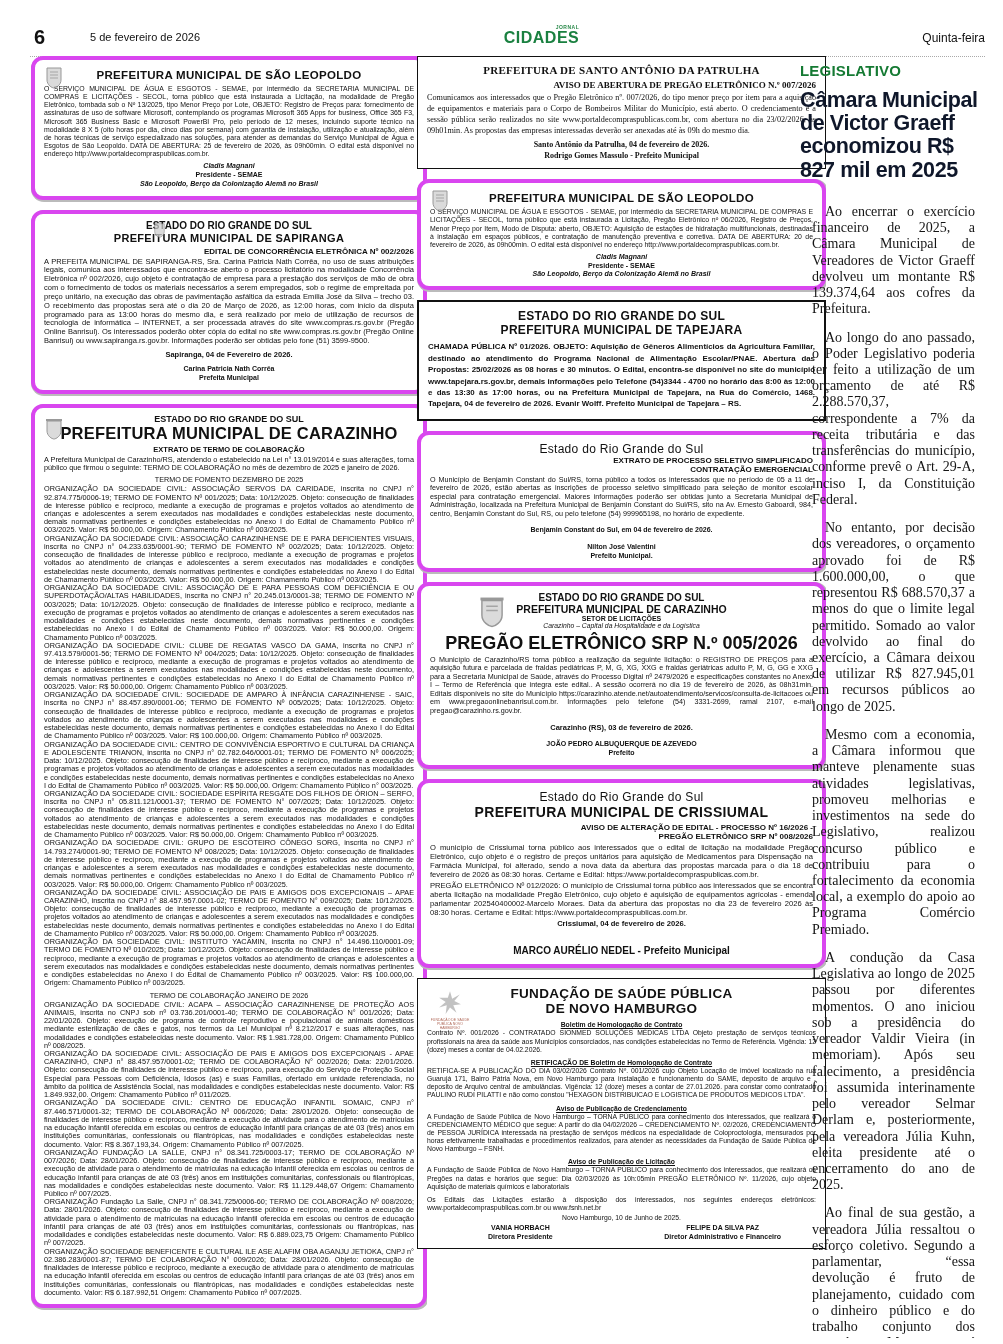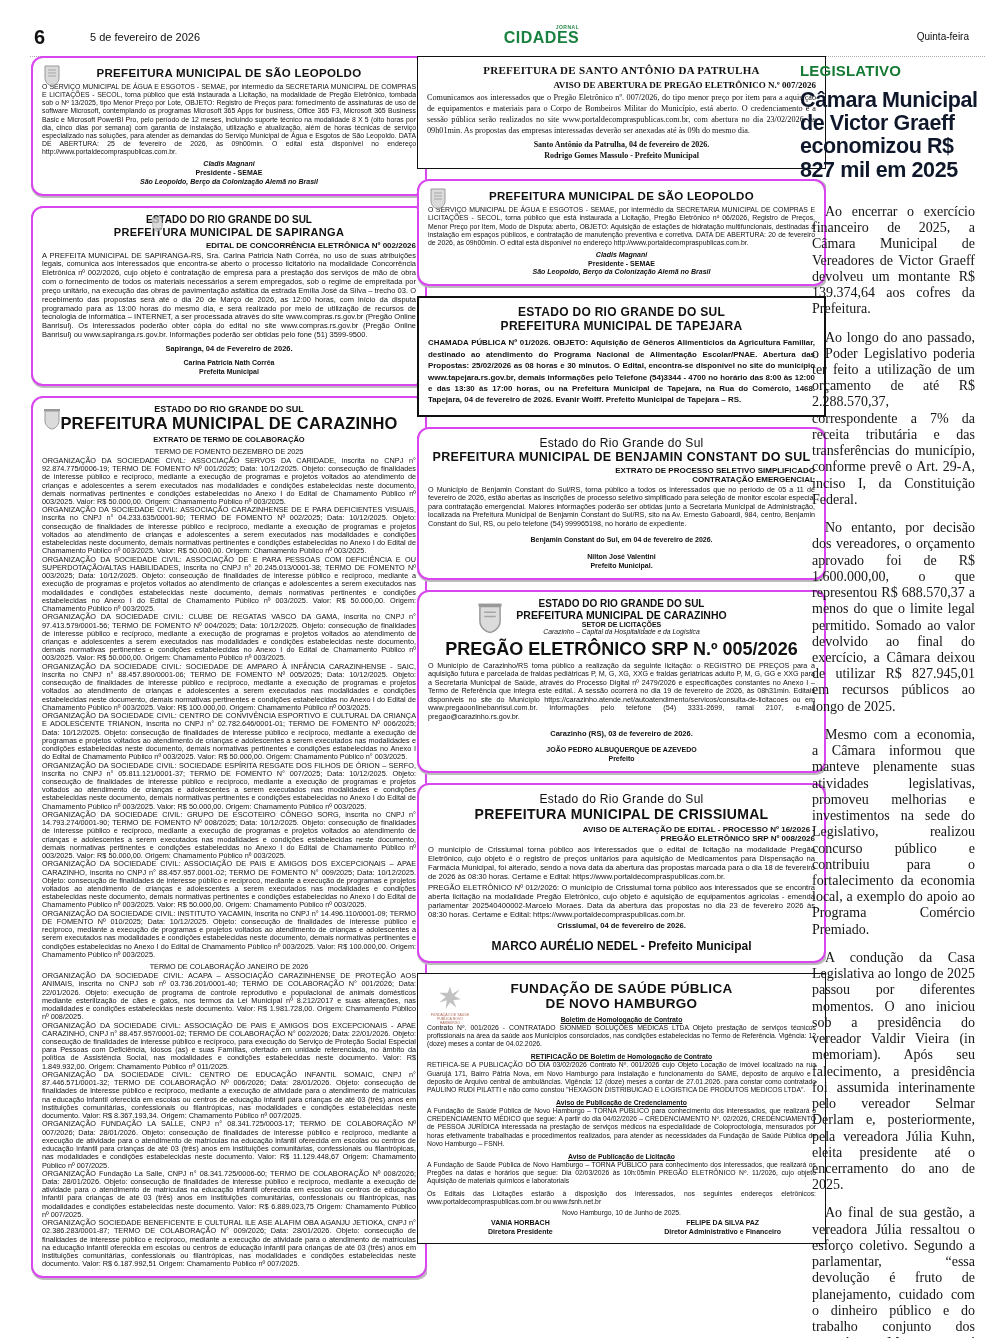--- a/index.html
+++ b/index.html
@@ -6,28 +6,28 @@
   .page{width:1003px;height:1344px;position:relative;background:#ffffff;
         font-family:"Liberation Sans",sans-serif;color:#111;overflow:hidden;margin:0 auto;}
   
   .pg-header{position:absolute;top:26px;left:30px;right:18px;height:30px;
              border-bottom:1px dotted #a9a9a9;}
   .pg-num{position:absolute;left:4px;top:0;font-size:20px;font-weight:bold;}
   .pg-date{position:absolute;left:60px;top:5px;font-size:11px;}
   .masthead{position:absolute;left:50%;transform:translateX(-50%);top:-2px;text-align:right;margin-left:34px;}
   .masthead .jr{font-size:5px;font-weight:bold;color:#2a8a4a;letter-spacing:.5px;display:block;line-height:6px;}
   .masthead .cd{font-size:16px;font-weight:bold;color:#1a8040;letter-spacing:.5px;display:block;line-height:16px;}
-  .pg-day{position:absolute;right:16px;top:5px;font-size:10px;}
+  .pg-day{position:absolute;right:0;top:5px;font-size:12px;}
   
   .col-left {position:absolute;left:31px;top:56px;width:396px;height:1284px;overflow:hidden;}
   .col-mid  {position:absolute;left:417px;top:56px;width:409px;height:1284px;overflow:hidden;}
   .col-right{position:absolute;left:800px;top:62px;width:187px;height:1276px;overflow:hidden;}
   
   .notice{border:1.5px solid #222;padding:6px 9px 7px;margin-bottom:10px;position:relative;background:#fff;}
-  .rnd{border:2px solid #d946ef;border-radius:12px;box-shadow:0 0 0 1px #fff inset,1px 1px 0 1px #bbb;}
+  .rnd{border:4px solid #d946ef;border-radius:12px;box-shadow:0 0 0 1px #fff inset,1px 1px 0 1px #bbb;}
   .rect{border:1.5px solid #111;}
   .crest{position:absolute;left:10px;top:7px;width:18px;height:22px;opacity:.75;}
   .crest svg{width:100%;height:100%;}
   .n-title{font-size:11.5px;font-weight:bold;text-align:center;margin:1px 0 4px;letter-spacing:.3px;}
   .n-title2{font-size:8.5px;font-weight:bold;text-align:center;margin:0;}
   .n-sub{font-size:8px;font-weight:bold;text-align:right;margin:3px 0 2px;}
   .b{font-size:7px;line-height:1.18;text-align:justify;margin:0 0 2px;}
   .c{text-align:center;}
   .it{font-style:italic;}
   .sig{font-size:7px;font-weight:bold;text-align:center;line-height:1.25;margin-top:4px;}
@@ -107,20 +107,21 @@
     <div class="notice rnd cz">
       <div class="crest" style="top:10px;">
         <svg viewBox="0 0 18 22">
             <path d="M2 3h14v10c0 5-5 8-7 8s-7-3-7-8z" fill="#cfcfcf" stroke="#777"></path>
             <path d="M1 2h16" stroke="#777" stroke-width="2"></path>
           </svg>
       </div>
       <div class="cz-t1">ESTADO DO RIO GRANDE DO SUL</div>
       <div class="cz-t2">PREFEITURA MUNICIPAL DE CARAZINHO</div>
       <div class="cz-sub">EXTRATO DE TERMO DE COLABORAÇÃO</div>
+      <p class="b">A Prefeitura Municipal de Carazinho/RS, atendendo o estabelecido na Lei n° 13.019/2014 e suas alterações, torna público que firmou o seguinte: TERMO DE COLABORAÇÃO no mês de dezembro de 2025 e janeiro de 2026.</p>
       <div class="cz-sec">TERMO DE FOMENTO DEZEMBRO DE 2025</div>
       <p class="b">ORGANIZAÇÃO DA SOCIEDADE CIVIL: ASSOCIAÇÃO SERVOS DA CARIDADE, inscrita no CNPJ n° 92.874.775/0006-19; TERMO DE FOMENTO Nº 001/2025; Data: 10/12/2025. Objeto: consecução de finalidades de interesse público e recíproco, mediante a execução de programas e projetos voltados ao atendimento de crianças e adolescentes a serem executados nas modalidades e condições estabelecidas neste documento, demais normativas pertinentes e condições estabelecidas no Anexo I do Edital de Chamamento Público nº 003/2025. Valor: R$ 50.000,00. Origem: Chamamento Público nº 003/2025.</p>
       <p class="b">ORGANIZAÇÃO DA SOCIEDADE CIVIL: ASSOCIAÇÃO CARAZINHENSE DE E PARA DEFICIENTES VISUAIS, inscrita no CNPJ n° 04.233.635/0001-90; TERMO DE FOMENTO Nº 002/2025; Data: 10/12/2025. Objeto: consecução de finalidades de interesse público e recíproco, mediante a execução de programas e projetos voltados ao atendimento de crianças e adolescentes a serem executados nas modalidades e condições estabelecidas neste documento, demais normativas pertinentes e condições estabelecidas no Anexo I do Edital de Chamamento Público nº 003/2025. Valor: R$ 50.000,00. Origem: Chamamento Público nº 003/2025.</p>
       <p class="b">ORGANIZAÇÃO DA SOCIEDADE CIVIL: ASSOCIAÇÃO DE E PARA PESSOAS COM DEFICIÊNCIA E OU SUPERDOTAÇÃO/ALTAS HABILIDADES, inscrita no CNPJ n° 20.245.013/0001-38; TERMO DE FOMENTO Nº 003/2025; Data: 10/12/2025. Objeto: consecução de finalidades de interesse público e recíproco, mediante a execução de programas e projetos voltados ao atendimento de crianças e adolescentes a serem executados nas modalidades e condições estabelecidas neste documento, demais normativas pertinentes e condições estabelecidas no Anexo I do Edital de Chamamento Público nº 003/2025. Valor: R$ 50.000,00. Origem: Chamamento Público nº 003/2025.</p>
       <p class="b">ORGANIZAÇÃO DA SOCIEDADE CIVIL: CLUBE DE REGATAS VASCO DA GAMA, inscrita no CNPJ n° 97.413.579/0001-56; TERMO DE FOMENTO Nº 004/2025; Data: 10/12/2025. Objeto: consecução de finalidades de interesse público e recíproco, mediante a execução de programas e projetos voltados ao atendimento de crianças e adolescentes a serem executados nas modalidades e condições estabelecidas neste documento, demais normativas pertinentes e condições estabelecidas no Anexo I do Edital de Chamamento Público nº 003/2025. Valor: R$ 50.000,00. Origem: Chamamento Público nº 003/2025.</p>
       <p class="b">ORGANIZAÇÃO DA SOCIEDADE CIVIL: SOCIEDADE DE AMPARO À INFÂNCIA CARAZINHENSE - SAIC, inscrita no CNPJ n° 88.457.890/0001-06; TERMO DE FOMENTO Nº 005/2025; Data: 10/12/2025. Objeto: consecução de finalidades de interesse público e recíproco, mediante a execução de programas e projetos voltados ao atendimento de crianças e adolescentes a serem executados nas modalidades e condições estabelecidas neste documento, demais normativas pertinentes e condições estabelecidas no Anexo I do Edital de Chamamento Público nº 003/2025. Valor: R$ 100.000,00. Origem: Chamamento Público nº 003/2025.</p>
       <p class="b">ORGANIZAÇÃO DA SOCIEDADE CIVIL: CENTRO DE CONVIVÊNCIA ESPORTIVO E CULTURAL DA CRIANÇA E ADOLESCENTE TRIANON, inscrita no CNPJ n° 02.782.646/0001-01; TERMO DE FOMENTO Nº 006/2025; Data: 10/12/2025. Objeto: consecução de finalidades de interesse público e recíproco, mediante a execução de programas e projetos voltados ao atendimento de crianças e adolescentes a serem executados nas modalidades e condições estabelecidas neste documento, demais normativas pertinentes e condições estabelecidas no Anexo I do Edital de Chamamento Público nº 003/2025. Valor: R$ 50.000,00. Origem: Chamamento Público n° 003/2025.</p>
       <p class="b">ORGANIZAÇÃO DA SOCIEDADE CIVIL: SOCIEDADE ESPÍRITA RESGATE DOS FILHOS DE ÓRION – SERFO, inscrita no CNPJ n° 05.811.121/0001-37; TERMO DE FOMENTO N° 007/2025; Data: 10/12/2025. Objeto: consecução de finalidades de interesse público e recíproco, mediante a execução de programas e projetos voltados ao atendimento de crianças e adolescentes a serem executados nas modalidades e condições estabelecidas neste documento, demais normativas pertinentes e condições estabelecidas no Anexo I do Edital de Chamamento Público nº 003/2025. Valor: R$ 50.000,00. Origem: Chamamento Público nº 003/2025.</p>
       <p class="b">ORGANIZAÇÃO DA SOCIEDADE CIVIL: GRUPO DE ESCOTEIRO CÔNEGO SORG, inscrita no CNPJ n° 14.793.274/0001-90; TERMO DE FOMENTO Nº 008/2025; Data: 10/12/2025. Objeto: consecução de finalidades de interesse público e recíproco, mediante a execução de programas e projetos voltados ao atendimento de crianças e adolescentes a serem executados nas modalidades e condições estabelecidas neste documento, demais normativas pertinentes e condições estabelecidas no Anexo I do Edital de Chamamento Público nº 003/2025. Valor: R$ 50.000,00. Origem: Chamamento Público nº 003/2025.</p>
       <p class="b">ORGANIZAÇÃO DA SOCIEDADE CIVIL: ASSOCIAÇÃO DE PAIS E AMIGOS DOS EXCEPCIONAIS – APAE CARAZINHO, inscrita no CNPJ n° 88.457.957.0001-02; TERMO DE FOMENTO N° 009/2025; Data: 10/12/2025. Objeto: consecução de finalidades de interesse público e recíproco, mediante a execução de programas e projetos voltados ao atendimento de crianças e adolescentes a serem executados nas modalidades e condições estabelecidas neste documento, demais normativas pertinentes e condições estabelecidas no Anexo I do Edital de Chamamento Público nº 003/2025. Valor: R$ 50.000,00. Origem: Chamamento Público nº 003/2025.</p>
@@ -162,21 +163,20 @@
     </div>
 
     <div class="notice rect tp" style="border-width:2.5px;">
       <div class="n-title" style="font-size:12px;margin-bottom:0">ESTADO DO RIO GRANDE DO SUL</div>
       <div class="n-title" style="font-size:12px;margin-top:0">PREFEITURA MUNICIPAL DE TAPEJARA</div>
       <p class="b">CHAMADA PÚBLICA Nº 01/2026. OBJETO: Aquisição de Gêneros Alimentícios da Agricultura Familiar, destinado ao atendimento do Programa Nacional de Alimentação Escolar/PNAE. Abertura das Propostas: 25/02/2026 as 08 horas e 30 minutos. O Edital, encontra-se disponível no site do município www.tapejara.rs.gov.br, demais informações pelo Telefone (54)3344 - 4700 no horário das 8:00 às 12:00 e das 13:30 às 17:00 horas, ou na Prefeitura Municipal de Tapejara, na Rua do Comércio, 1468. Tapejara, 04 de fevereiro de 2026. Evanir Wolff. Prefeito Municipal de Tapejara – RS.</p>
     </div>
 
     <div class="notice rnd">
       <div class="n-title" style="font-size:12px;font-weight:normal;margin-bottom:0">Estado do Rio Grande do Sul</div>
-      <div class="n-title" style="font-size:12.5px;margin-top:0;margin-bottom:2px">PREFEITURA MUNICIPAL DE BENJAMIN CONSTANT DO SUL</div>
       <div class="n-sub" style="margin:0">EXTRATO DE PROCESSO SELETIVO SIMPLIFICADO</div>
       <div class="n-sub" style="margin:0 0 2px">CONTRATAÇÃO EMERGENCIAL</div>
       <p class="b" style="font-size:7.2px">O Município de Benjamin Constant do Sul/RS, torna público a todos os interessados que no período de 05 a 11 de fevereiro de 2026, estão abertas as inscrições de processo seletivo simplificado para seleção de monitor escolar especial para contratação emergencial. Maiores informações poderão ser obtidas junto a Secretaria Municipal de Administração, localizada na Prefeitura Municipal de Benjamin Constant do Sul/RS, sito na Av. Ernesto Gaboardi, 984, centro, Benjamin Constant do Sul, RS, ou pelo telefone (54) 999965198, no horário de expediente.</p>
       <div class="sig" style="margin-top:8px">Benjamin Constant do Sul, em 04 de fevereiro de 2026.</div>
       <div class="sig" style="margin-top:8px">
         <div>Nilton José Valentini</div>
         <div>Prefeito Municipal.</div>
       </div>
     </div>
 
@@ -202,21 +202,21 @@
     </div>
 
     <div class="notice rnd">
       <div class="n-title" style="font-size:12px;font-weight:normal;margin-bottom:0">Estado do Rio Grande do Sul</div>
       <div class="n-title" style="font-size:14px;margin-top:0;margin-bottom:3px">PREFEITURA MUNICIPAL DE CRISSIUMAL</div>
       <div class="n-sub" style="margin:0">AVISO DE ALTERAÇÃO DE EDITAL - PROCESSO Nº 16/2026 -</div>
       <div class="n-sub" style="margin:0 0 3px">PREGÃO ELETRÔNICO SRP Nº 008/2026</div>
       <p class="b" style="font-size:7.6px">O município de Crissiumal torna público aos interessados que o edital de licitação na modalidade Pregão Eletrônico, cujo objeto é o registro de preços unitários para aquisição de Medicamentos para Dispensação na Farmácia Municipal, foi alterado, sendo a nova data da abertura das propostas marcada para o dia 18 de fevereiro de 2026 às 08:30 horas. Certame e Edital: https://www.portaldecompraspublicas.com.br.</p>
       <p class="b" style="font-size:7.6px">PREGÃO ELETRÔNICO Nº 012/2026: O município de Crissiumal torna público aos interessados que se encontra aberta licitação na modalidade Pregão Eletrônico, cujo objeto é aquisição de equipamentos agrícolas - emenda parlamentar 202540400002-Marcelo Moraes. Data da abertura das propostas no dia 23 de fevereiro 2026 às 08:30 horas. Certame e Edital: https://www.portaldecompraspublicas.com.br.</p>
       <div class="sig" style="font-size:7.6px;margin-top:1px">Crissiumal, 04 de fevereiro de 2026.</div>
-      <div class="sig" style="margin-top:8px;font-size:12px">MARCO AURÉLIO NEDEL - Prefeito Municipal</div>
+      <div class="sig" style="margin-top:16px;font-size:10px">MARCO AURÉLIO NEDEL - Prefeito Municipal</div>
     </div>
 
     <div class="notice rect nh">
       <div class="nh-logo">
         <svg viewBox="0 0 24 24">
             <path d="M12 2l2 7 7-4-5 6 6 3-7 1 3 7-6-5-4 6 1-8-7 2 6-5-6-4h8z" fill="#9a9a9a"></path>
           </svg>
         <span>FUNDAÇÃO DE SAÚDE PÚBLICA NOVO HAMBURGO</span>
       </div>
       <div class="n-title" style="font-size:13.5px;margin-bottom:0">FUNDAÇÃO DE SAÚDE PÚBLICA</div>

